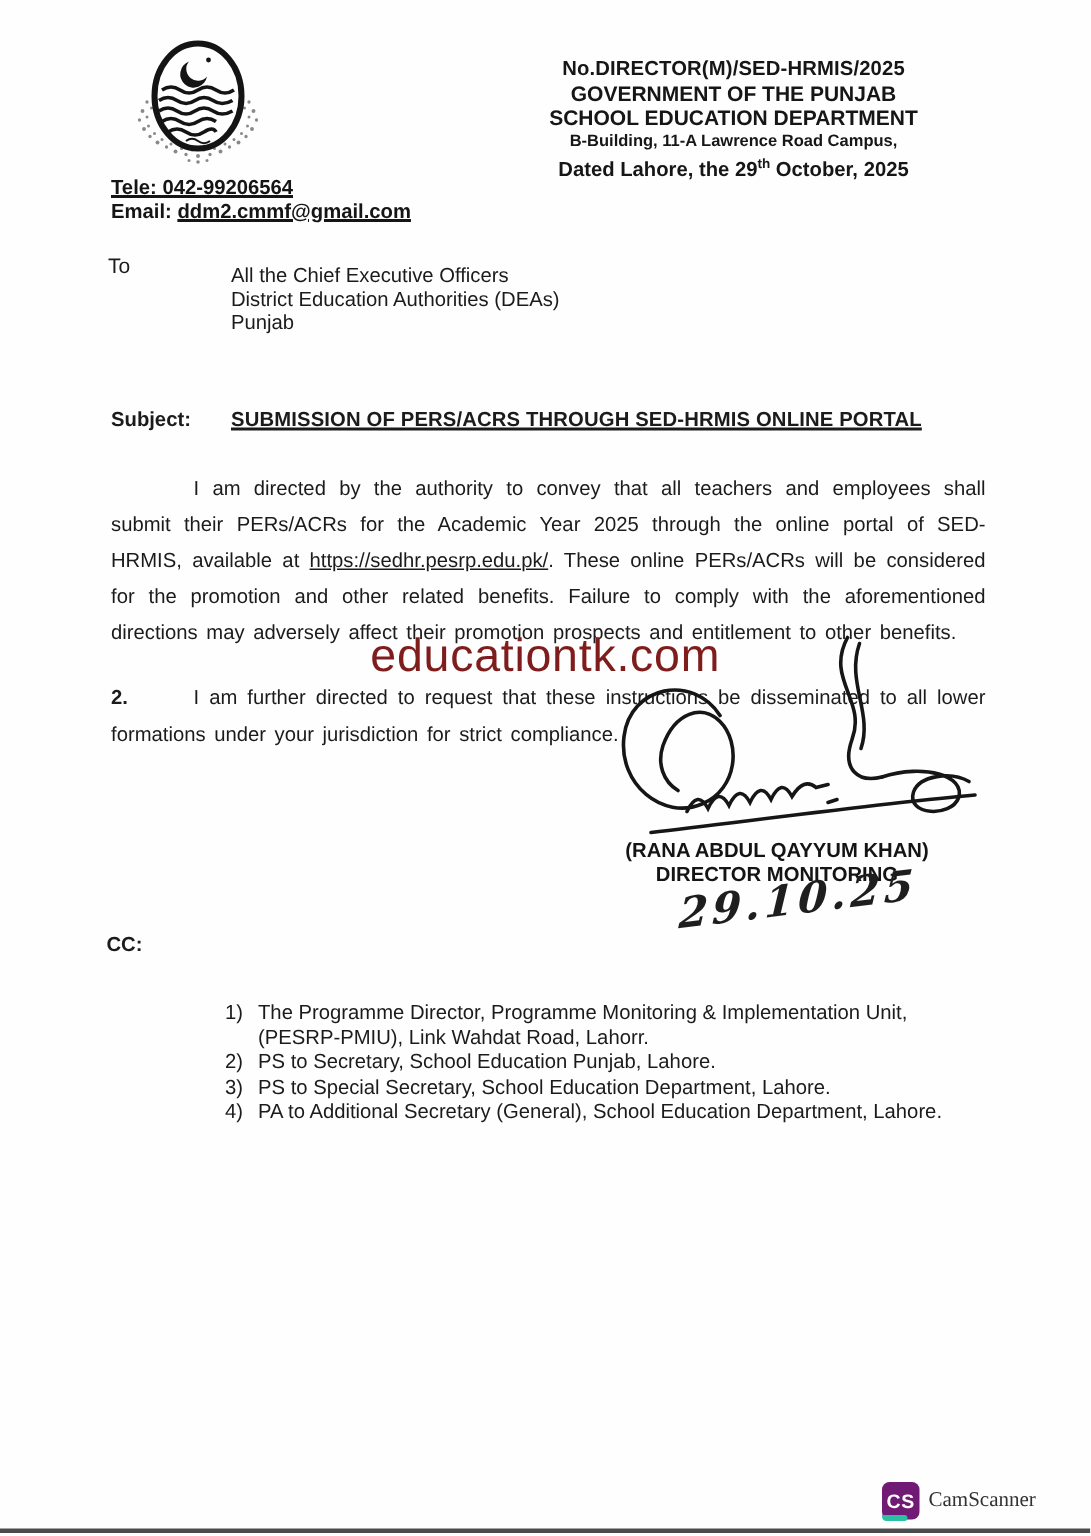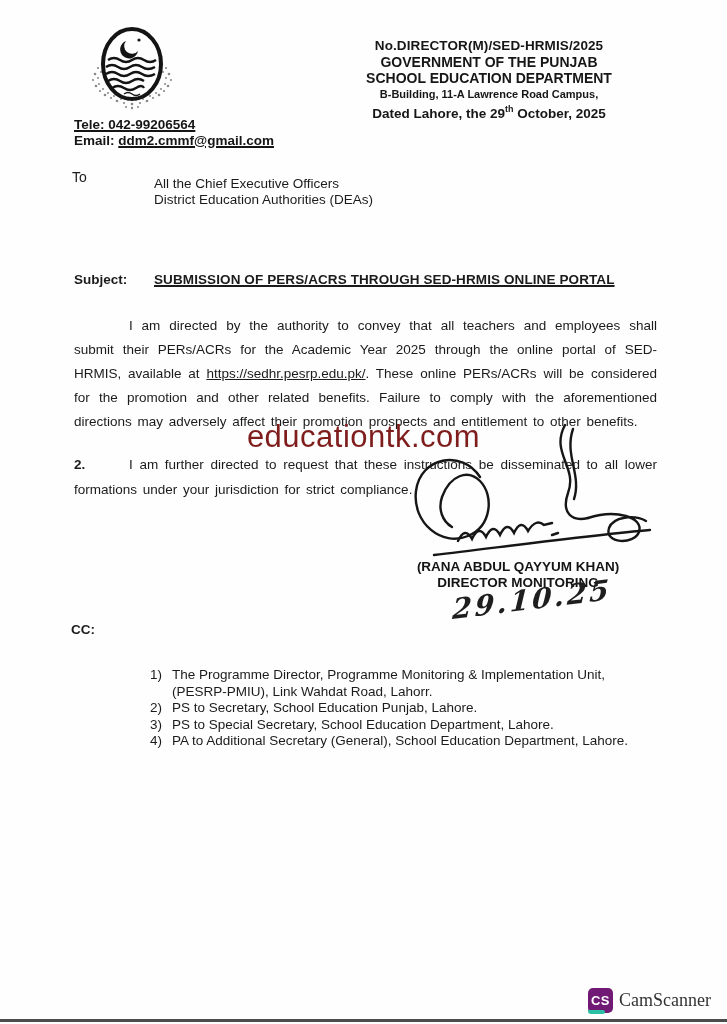--- a/index.html
+++ b/index.html
@@ -181,21 +181,21 @@
   .cs-icon::after {
     content: "";
     position: absolute;
     left: 0; bottom: -1px;
     width: 17px; height: 4px;
     background: #2bbfa3;
     border-radius: 0 2px 2px 3px;
   }
   .cs-text {
     font-family: "Liberation Serif", serif;
-    font-size: 18px;
+    font-size: 14px;
     color: #323232;
   }
 </style>
 </head>
 <body>
 
 <div class="page">
 
   <svg class="crest" viewBox="0 0 96 88" xmlns="http://www.w3.org/2000/svg">
 
@@ -266,20 +266,21 @@
     <div class="govt">GOVERNMENT OF THE PUNJAB</div>
     <div class="dept">SCHOOL EDUCATION DEPARTMENT</div>
     <div class="addr">B-Building, 11-A Lawrence Road Campus,</div>
     <div class="dated"><span>Dated Lahore, the 29</span><sup>th</sup><span> October, 2025</span></div>
   </div>
 
   <div class="to-label">To</div>
   <div class="recipient">
     <div>All the Chief Executive Officers</div>
     <div>District Education Authorities (DEAs)</div>
+    <div>Punjab</div>
   </div>
 
   <div class="subject-row">
     <span class="subject-label">Subject:</span>
     <div class="subject-text">SUBMISSION OF PERS/ACRS THROUGH SED-HRMIS ONLINE PORTAL</div>
   </div>
 
   <p class="para1"><span>I am directed by the authority to convey that all teachers and employees shall submit their PERs/ACRs for the Academic Year 2025 through the online portal of SED-HRMIS, available at </span><span class="link">https://sedhr.pesrp.edu.pk/</span><span>. These online PERs/ACRs will be considered for the promotion and other related benefits. Failure to comply with the aforementioned directions may adversely affect their promotion prospects and entitlement to other benefits.</span></p>
 
   <div class="watermark" id="wm" style="color: #7f1d1d;">educationtk.com</div>

